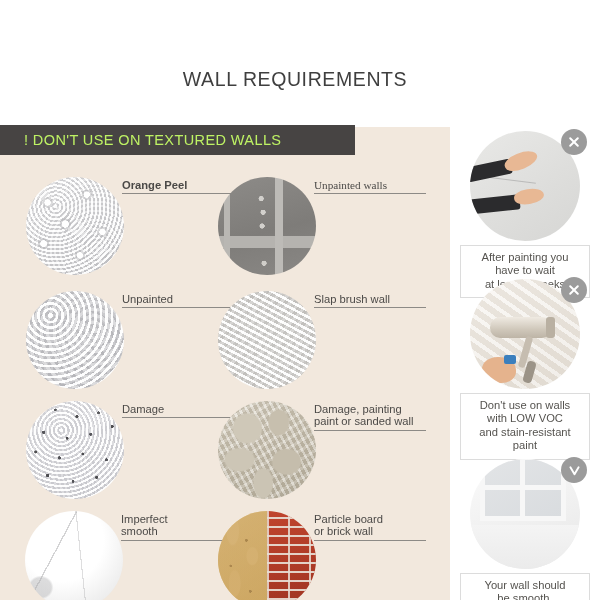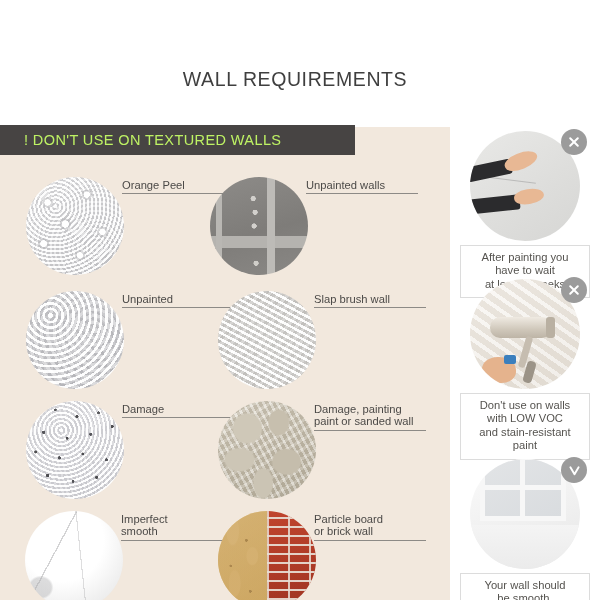--- a/index.html
+++ b/index.html
@@ -274,29 +274,29 @@
   <h1 id="page-title">WALL REQUIREMENTS</h1>
 
   <div id="left-panel"></div>
 
   <div id="banner">
     <span id="banner-label">! DON'T USE ON TEXTURED WALLS</span>
   </div>
 
   <div id="texture-grid">
 
-    <div class="texture-cell" style="left:26px; top:8px;">
+    <div class="texture-cell" style="left:26px; top:8px;font-weight:bold;">
       <div class="swatch sw-orangepeel"></div>
       <div class="tex-label-wrap">
         <div class="tex-label">Orange Peel</div>
         <div class="tex-underline"></div>
       </div>
     </div>
 
-    <div class="texture-cell" style="left:210px; top:8px;">
+    <div class="texture-cell" style="left:218px; top:8px;font-family:Liberation Serif, serif;">
       <div class="swatch sw-unpainted"></div>
       <div class="tex-label-wrap">
         <div class="tex-label">Unpainted walls</div>
         <div class="tex-underline"></div>
       </div>
     </div>
 
     <div class="texture-cell" style="left:26px; top:122px;">
       <div class="swatch sw-knockdown"></div>
       <div class="tex-label-wrap">

